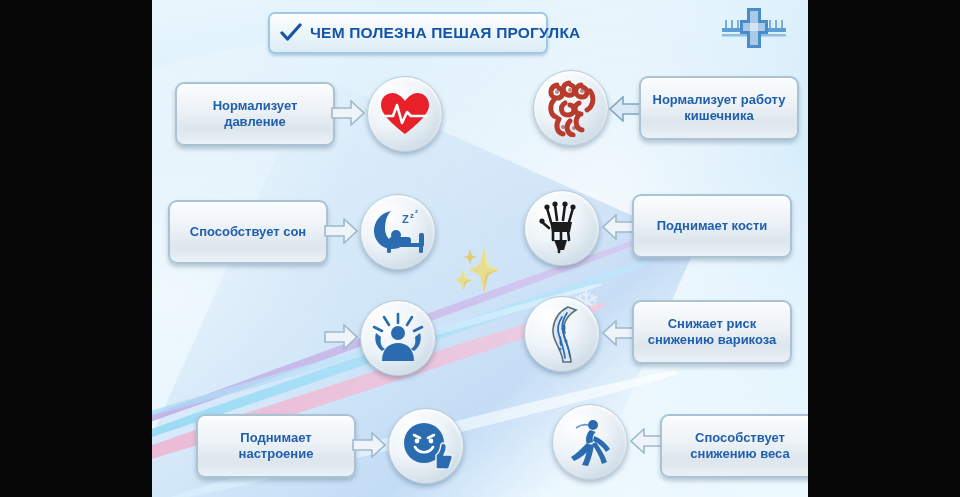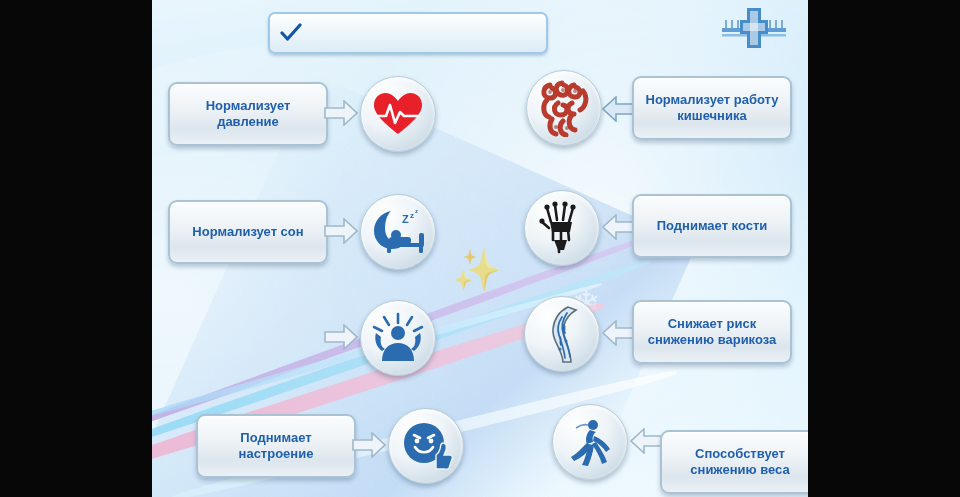--- a/index.html
+++ b/index.html
@@ -127,21 +127,21 @@
   }
 
   
   .row {
     position: absolute;
     left: 0;
     width: 656px;
     height: 92px;
     z-index: 15;
   }
-  .row.r-a { top: 72px; }
+  .row.r-a { top: 72px; margin-left: 7px; }
   .row.r-b { top: 190px; }
   .row.r-c { top: 296px; }
   .row.r-d { top: 404px; margin-left: 28px; }
 
   
   .plaque {
     position: absolute;
     width: 160px;
     min-height: 64px;
     box-sizing: border-box;
@@ -185,21 +185,21 @@
     position: absolute;
     width: 34px;
     height: 26px;
   }
   .arrow.to-right { left: 172px; top: 28px; }
   .arrow.to-left  { right: 172px; top: 24px; }
   .arrow svg { display: block; }
 
   
   .row.r-a .medal.right-col { right: 206px; top: -2px; }
-  .row.r-d .plaque.right { top: 26px; }
+  .row.r-d .plaque.right { top: 10px; }
 </style>
 </head>
 <body>
 
 <div id="stage">
 
   <div id="canvas">
 
     <div class="bg-layer">
       <div class="swoosh sw1"></div>
@@ -213,20 +213,21 @@
       <div class="ribbon r4"></div>
       <div class="ribbon r5"></div>
     </div>
 
     <div id="header">
       <span class="tick">
         <svg width="22" height="22" viewBox="0 0 22 22">
           <path d="M2 11 L7.5 17 L20 3" fill="none" stroke="#1455a8" stroke-width="3.2" stroke-linecap="round" stroke-linejoin="round"></path>
         </svg>
       </span>
+      <span class="title">ЧЕМ ПОЛЕЗНА ПЕШАЯ ПРОГУЛКА</span>
     </div>
 
     <div id="logo">
       <svg width="76" height="52" viewBox="0 0 76 52">
         <g opacity="0.9">
           <rect x="6" y="22" width="64" height="4" fill="#4a8fd0"></rect>
           <rect x="6" y="28" width="64" height="2.5" fill="#7fb6e4"></rect>
           <g stroke="#4a8fd0" stroke-width="1.6">
             <line x1="10" y1="14" x2="10" y2="22"></line>
               <line x1="16" y1="14" x2="16" y2="22"></line>
@@ -283,21 +284,21 @@
       </div>
       <div class="arrow to-left">
         <svg width="34" height="26" viewBox="0 0 34 26">
           <path d="M33 8 H14 V1 L1 13 L14 25 V18 H33 Z" fill="#d9e9f6" stroke="#7fa7c4" stroke-width="1.6"></path>
         </svg>
       </div>
       <div class="plaque right">Нормализует работу кишечника</div>
     </div>
 
     <div class="row r-b">
-      <div class="plaque left">Нормализует  сон</div>
+      <div class="plaque left">Способствует  сон</div>
       <div class="arrow to-right">
         <svg width="34" height="26" viewBox="0 0 34 26">
           <path d="M1 8 H20 V1 L33 13 L20 25 V18 H1 Z" fill="#eef4f9" stroke="#9fb9cb" stroke-width="1.6"></path>
         </svg>
       </div>
       <div class="medal left-col">
         <svg width="58" height="50" viewBox="0 0 58 50">
           <path d="M22 4 C12 6 5 14 5 24 C5 34 13 42 23 42 C27 42 31 41 34 38 C24 38 16 31 16 22 C16 14 18 8 22 4 Z" fill="#2b6cb0"></path>
           <g fill="#2b6cb0">
             <rect x="20" y="36" width="34" height="4" rx="2"></rect>

